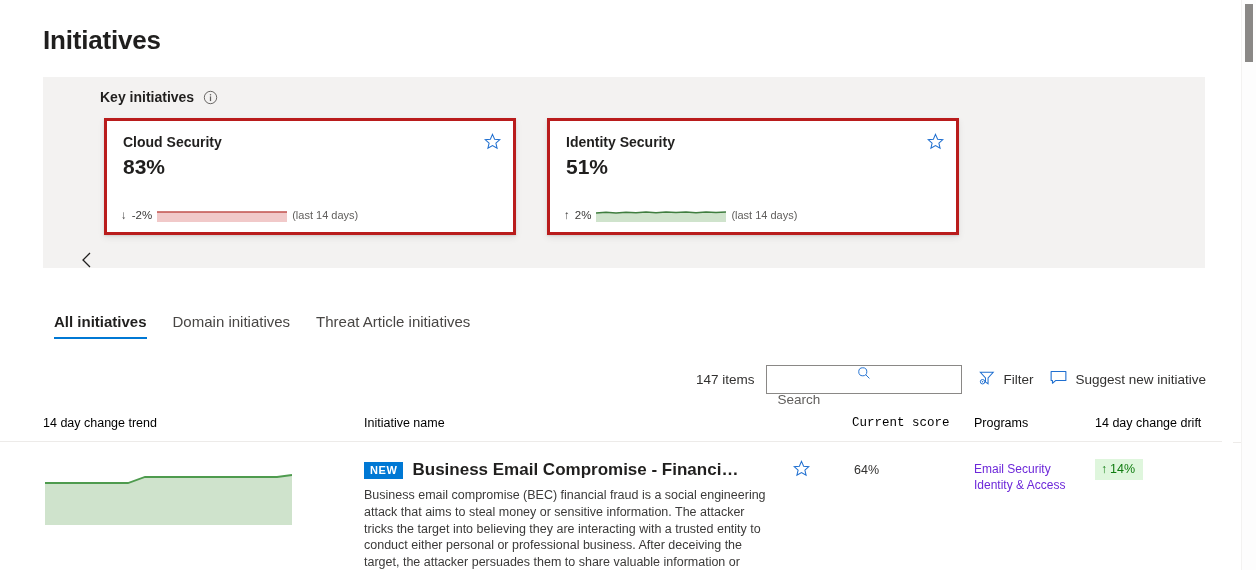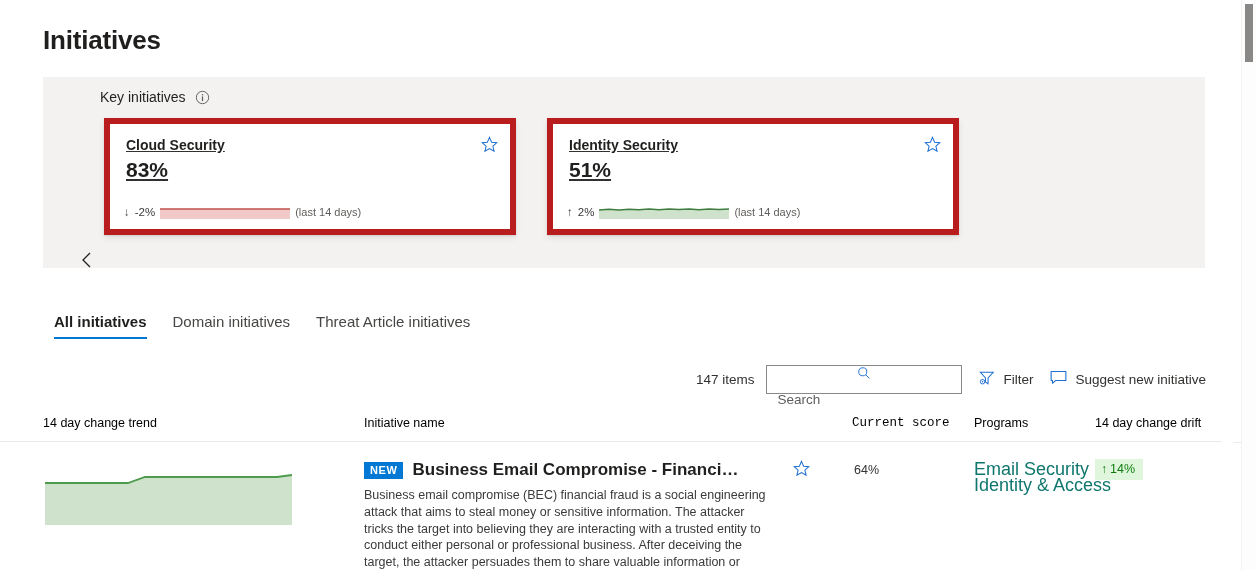--- a/index.html
+++ b/index.html
@@ -41,21 +41,21 @@
   .key-header {
     position: absolute;
     left: 25px;
     top: 12px;
     display: flex;
     align-items: center;
     gap: 9px;
   }
   .key-header-label {
     font-size: 14px;
-    font-weight: normal;
+    font-weight: bold;
     color: #201f1e;
     padding-left: 32px;
   }
   .info-icon {
     width: 15px; height: 15px;
     display: inline-block;
   }
   .carousel-prev {
     position: absolute;
     left: 29px;
@@ -73,24 +73,23 @@
     left: 61px;
     top: 41px;
     display: flex;
     gap: 31px;
   }
   .kcard {
     position: relative;
     width: 412px;
     height: 117px;
     background: #ffffff;
-    border: 6px solid #b91c1c;
+    border: 3px solid #b91c1c;
     box-shadow: 0 0.6px 1.8px rgba(0,0,0,0.10), 0 3px 7px rgba(0,0,0,0.07);
     padding: 12px 16px 0 16px;
-    text-decoration: underline;
   }
   .kcard-title {
     font-size: 14px;
     font-weight: bold;
     color: #201f1e;
     line-height: 18px;
   }
   .kcard-score {
     font-size: 21px;
     font-weight: bold;
@@ -286,23 +285,23 @@
     position: absolute;
     left: 854px;
     top: 21px;
     font-size: 12.5px;
     color: #323130;
   }
   .row-programs {
     position: absolute;
     left: 974px;
     top: 19px;
-    font-size: 18px;
+    font-size: 12px;
     line-height: 16px;
-    color: #0f766e;
+    color: #6d28d9;
   }
   .row-drift {
     position: absolute;
     left: 1095px;
     top: 17px;
     background: #dff6dd;
     color: #107c10;
     font-size: 12.5px;
     padding: 3px 8px 4px 6px;
     display: flex;

